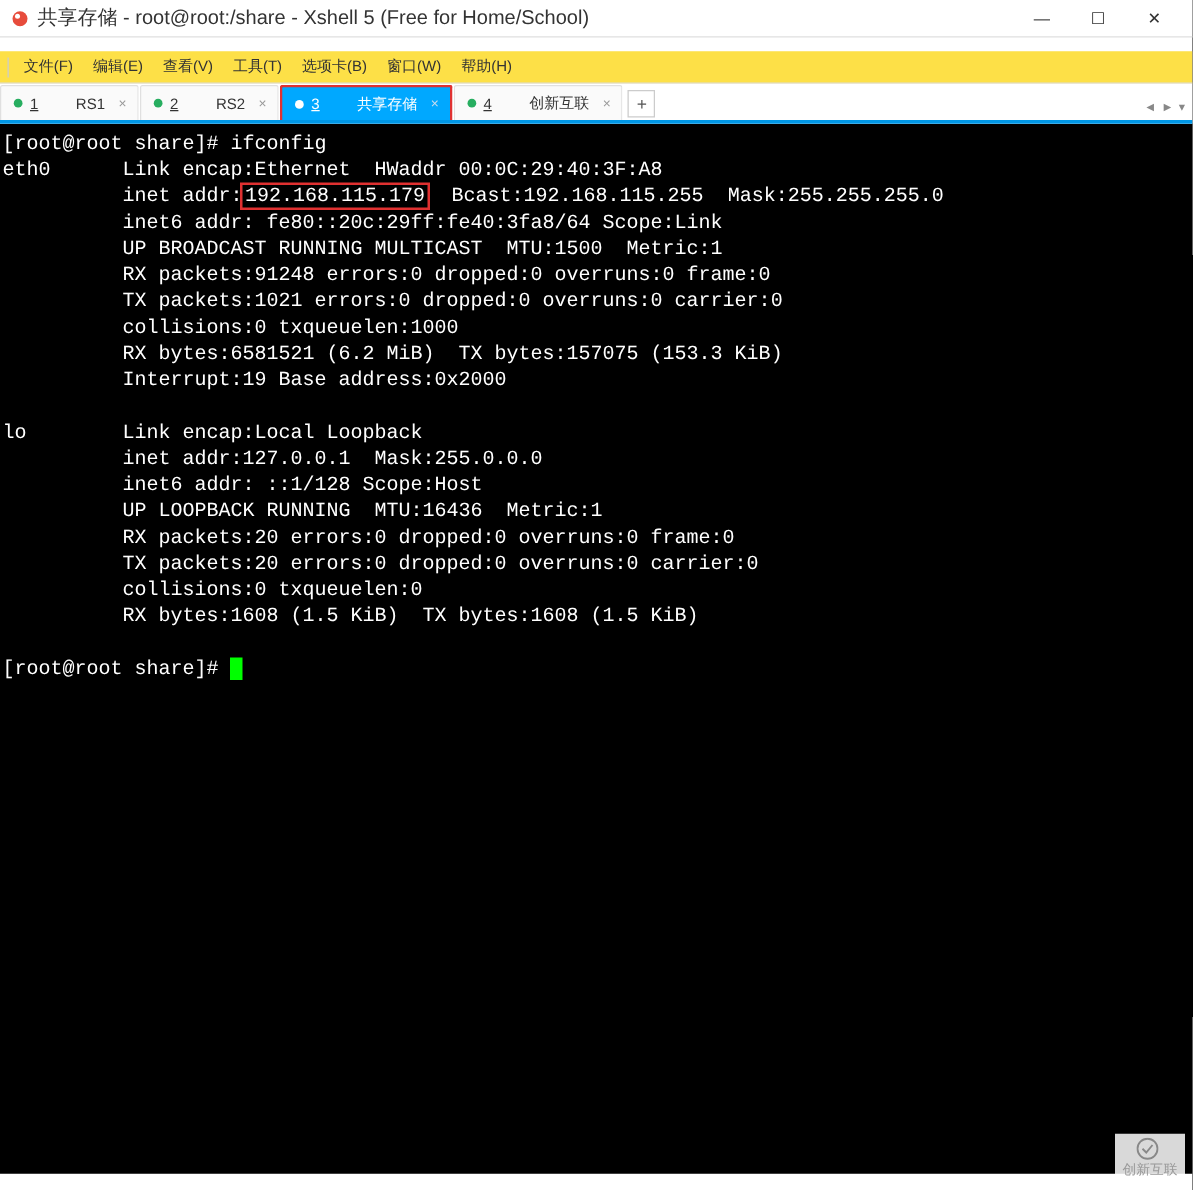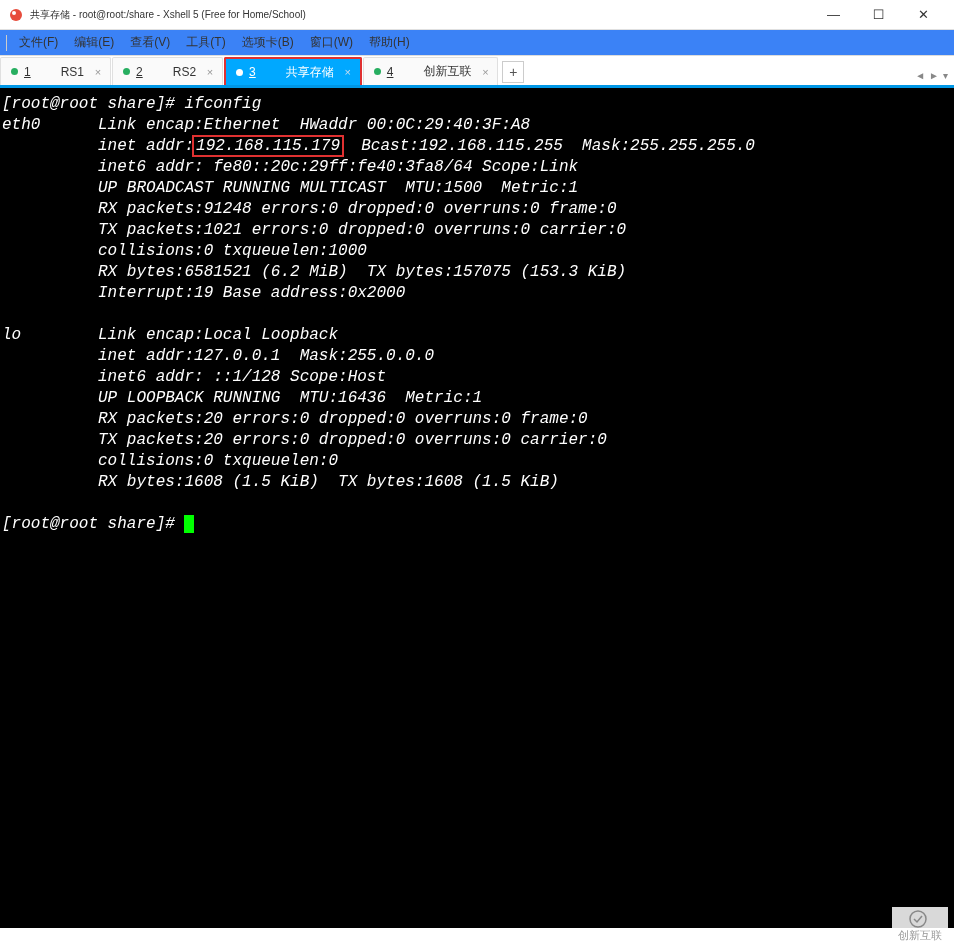--- a/index.html
+++ b/index.html
@@ -17,43 +17,44 @@
   align-items: center;
   padding: 0 8px;
   background: #fff;
   border-bottom: 1px solid #e0e0e0;
 }
 .titlebar .app-icon {
   width: 16px; height: 16px;
   margin-right: 6px;
 }
 .titlebar .title {
-  font-size: 10px;
+  font-size: 16px;
   color: #333;
   flex: 1;
 }
 .window-controls {
   display: flex;
 }
 .window-controls .ctrl {
   width: 45px; height: 30px;
   display: flex; align-items: center; justify-content: center;
   font-size: 13px;
   color: #333;
   cursor: pointer;
 }
 .menubar {
   height: 26px;
   display: flex;
   align-items: center;
   padding: 0 6px;
-  background: #3b82f6;
+  background: #fde047;
   border-bottom: 1px solid #dcdcdc;
   font-size: 12px;
   color: #333;
+  margin-top: 11px;
 }
 .menubar .menu-item {
   padding: 0 8px;
   cursor: pointer;
   height: 100%;
   display: flex;
   align-items: center;
 }
 .menubar .divider {
   width: 1px; height: 16px;
@@ -131,21 +132,20 @@
 .terminal {
   background: #000;
   color: #fff;
   font-family: "SimSun","Consolas","Courier New",monospace;
   font-size: 16px;
   line-height: 21px;
   padding: 6px 2px;
   white-space: pre;
   height: 840px;
   overflow: hidden;
-  font-style: italic;
 }
 .terminal .highlight-box {
   border: 2px solid #e03131;
   padding: 0 2px;
   margin: 0 -2px;
 }
 .terminal .cursor {
   display: inline-block;
   width: 10px; height: 18px;
   background: #00ff00;

